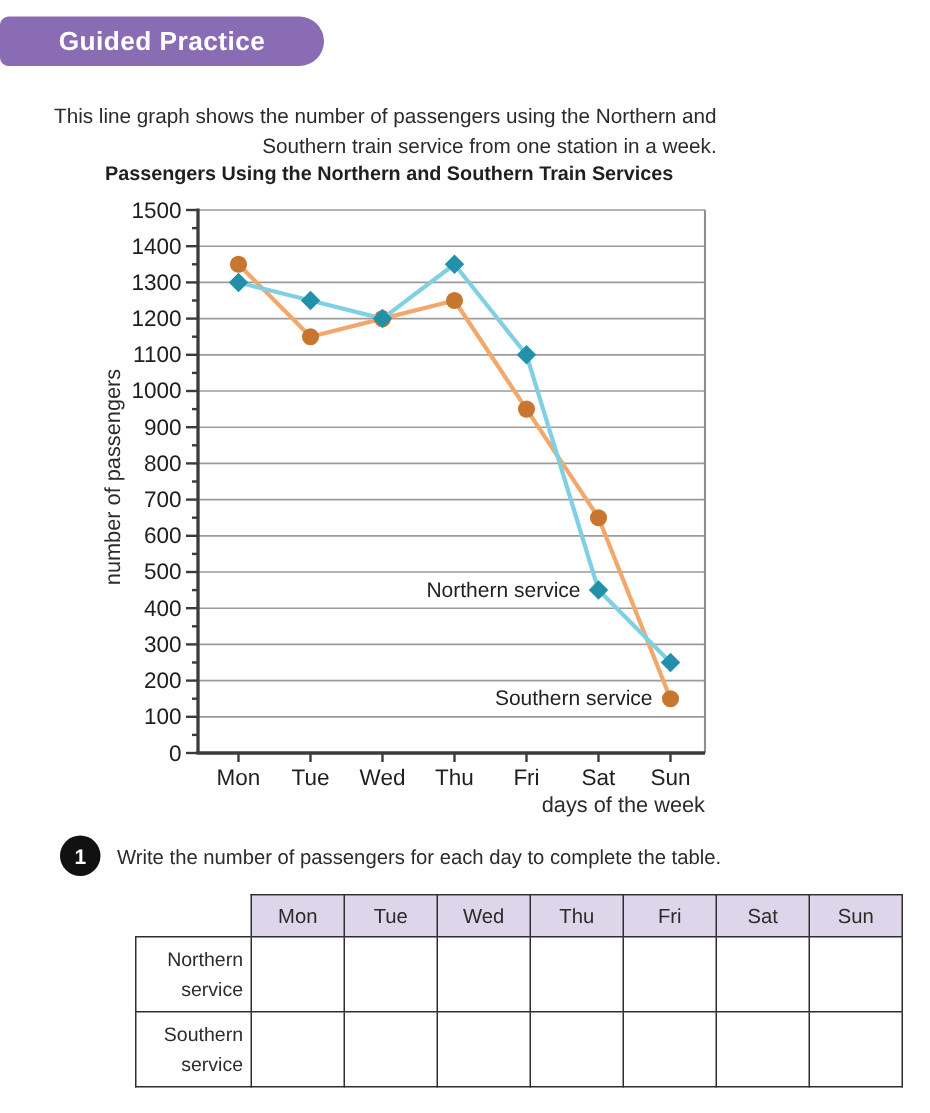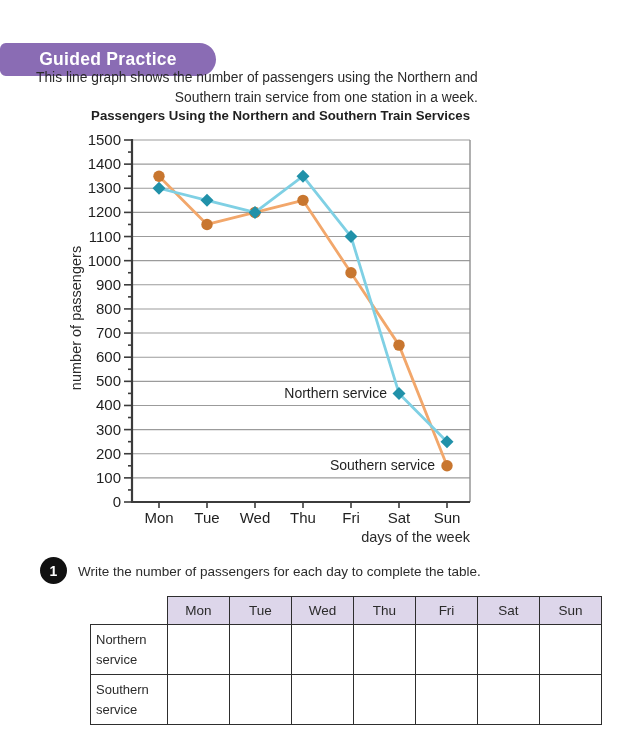--- a/index.html
+++ b/index.html
@@ -9,53 +9,53 @@
   .badge {
     position:absolute; left:0; top:11px; width:216px; height:33px;
     border-radius:6px 17px 17px 6px;
     display:flex; align-items:center; justify-content:center;
     color:#ffffff; font-weight:bold; font-size:17.5px; letter-spacing:0.3px;
   }
 
   .intro { position:absolute; left:36px; top:68px; font-size:13.8px; line-height:20px;text-align:right; }
 
   .chart-title {
-    position:absolute; left:70px; top:108px; width:400px; text-align:right;
+    position:absolute; left:70px; top:108px; width:400px; text-align:left;
     font-weight:bold; font-size:13.2px; color:#1f1f1f;
   }
 
   #chart-svg { position:absolute; left:0; top:0; width:620px; height:742px; pointer-events:none; }
   #chart-svg text { font-family:"Liberation Sans", sans-serif; fill:#1f1f1f; }
 
   .ylabel {
     position:absolute; left:76px; top:318px; font-size:14.5px; white-space:nowrap;
     transform:translate(-50%,-50%) rotate(-90deg);
   }
   .xlabel { position:absolute; left:132px; top:529px; width:338px; text-align:right; font-size:14.5px; }
 
   .q-circle {
     position:absolute; left:40px; top:557px; width:27px; height:27px; border-radius:50%;
     background:#111111; color:#ffffff; font-weight:bold; font-size:14px;
     display:flex; align-items:center; justify-content:center;
   }
   .q-text { position:absolute; left:78px; top:564px; font-size:13.5px; }
 
   .fill-table { position:absolute; left:90px; top:596px; border-collapse:collapse; }
-  .fill-table th, .fill-table td { border:1.6px solid #2e2e2e; padding:0; }
+  .fill-table th, .fill-table td { border:1.6px solid #2e2e2e; padding:0;text-align:right; }
   .fill-table td.corner { border:none; background:transparent; }
   .fill-table th.day { width:61px; height:27px; font-weight:normal; font-size:13.5px; text-align:center; }
   .fill-table td.rowlabel { width:66px; font-size:13px; line-height:1.5; padding:2px 5px; vertical-align:middle; background:#ffffff; }
   .fill-table td.cell { width:61px; height:49px; background:#ffffff; }
 </style>
 </head>
 <body>
 
 <div class="page">
 
-  <div class="badge" style="background: rgb(138, 108, 180); margin-top: 32px;">
+  <div class="badge" style="background: rgb(138, 108, 180);">
     <span>Guided Practice</span>
   </div>
 
   <div class="intro">
     <div>This line graph shows the number of passengers using the Northern and</div>
     <div>Southern train service from one station in a week.</div>
   </div>
 
   <div class="chart-title">Passengers Using the Northern and Southern Train Services</div>
 

